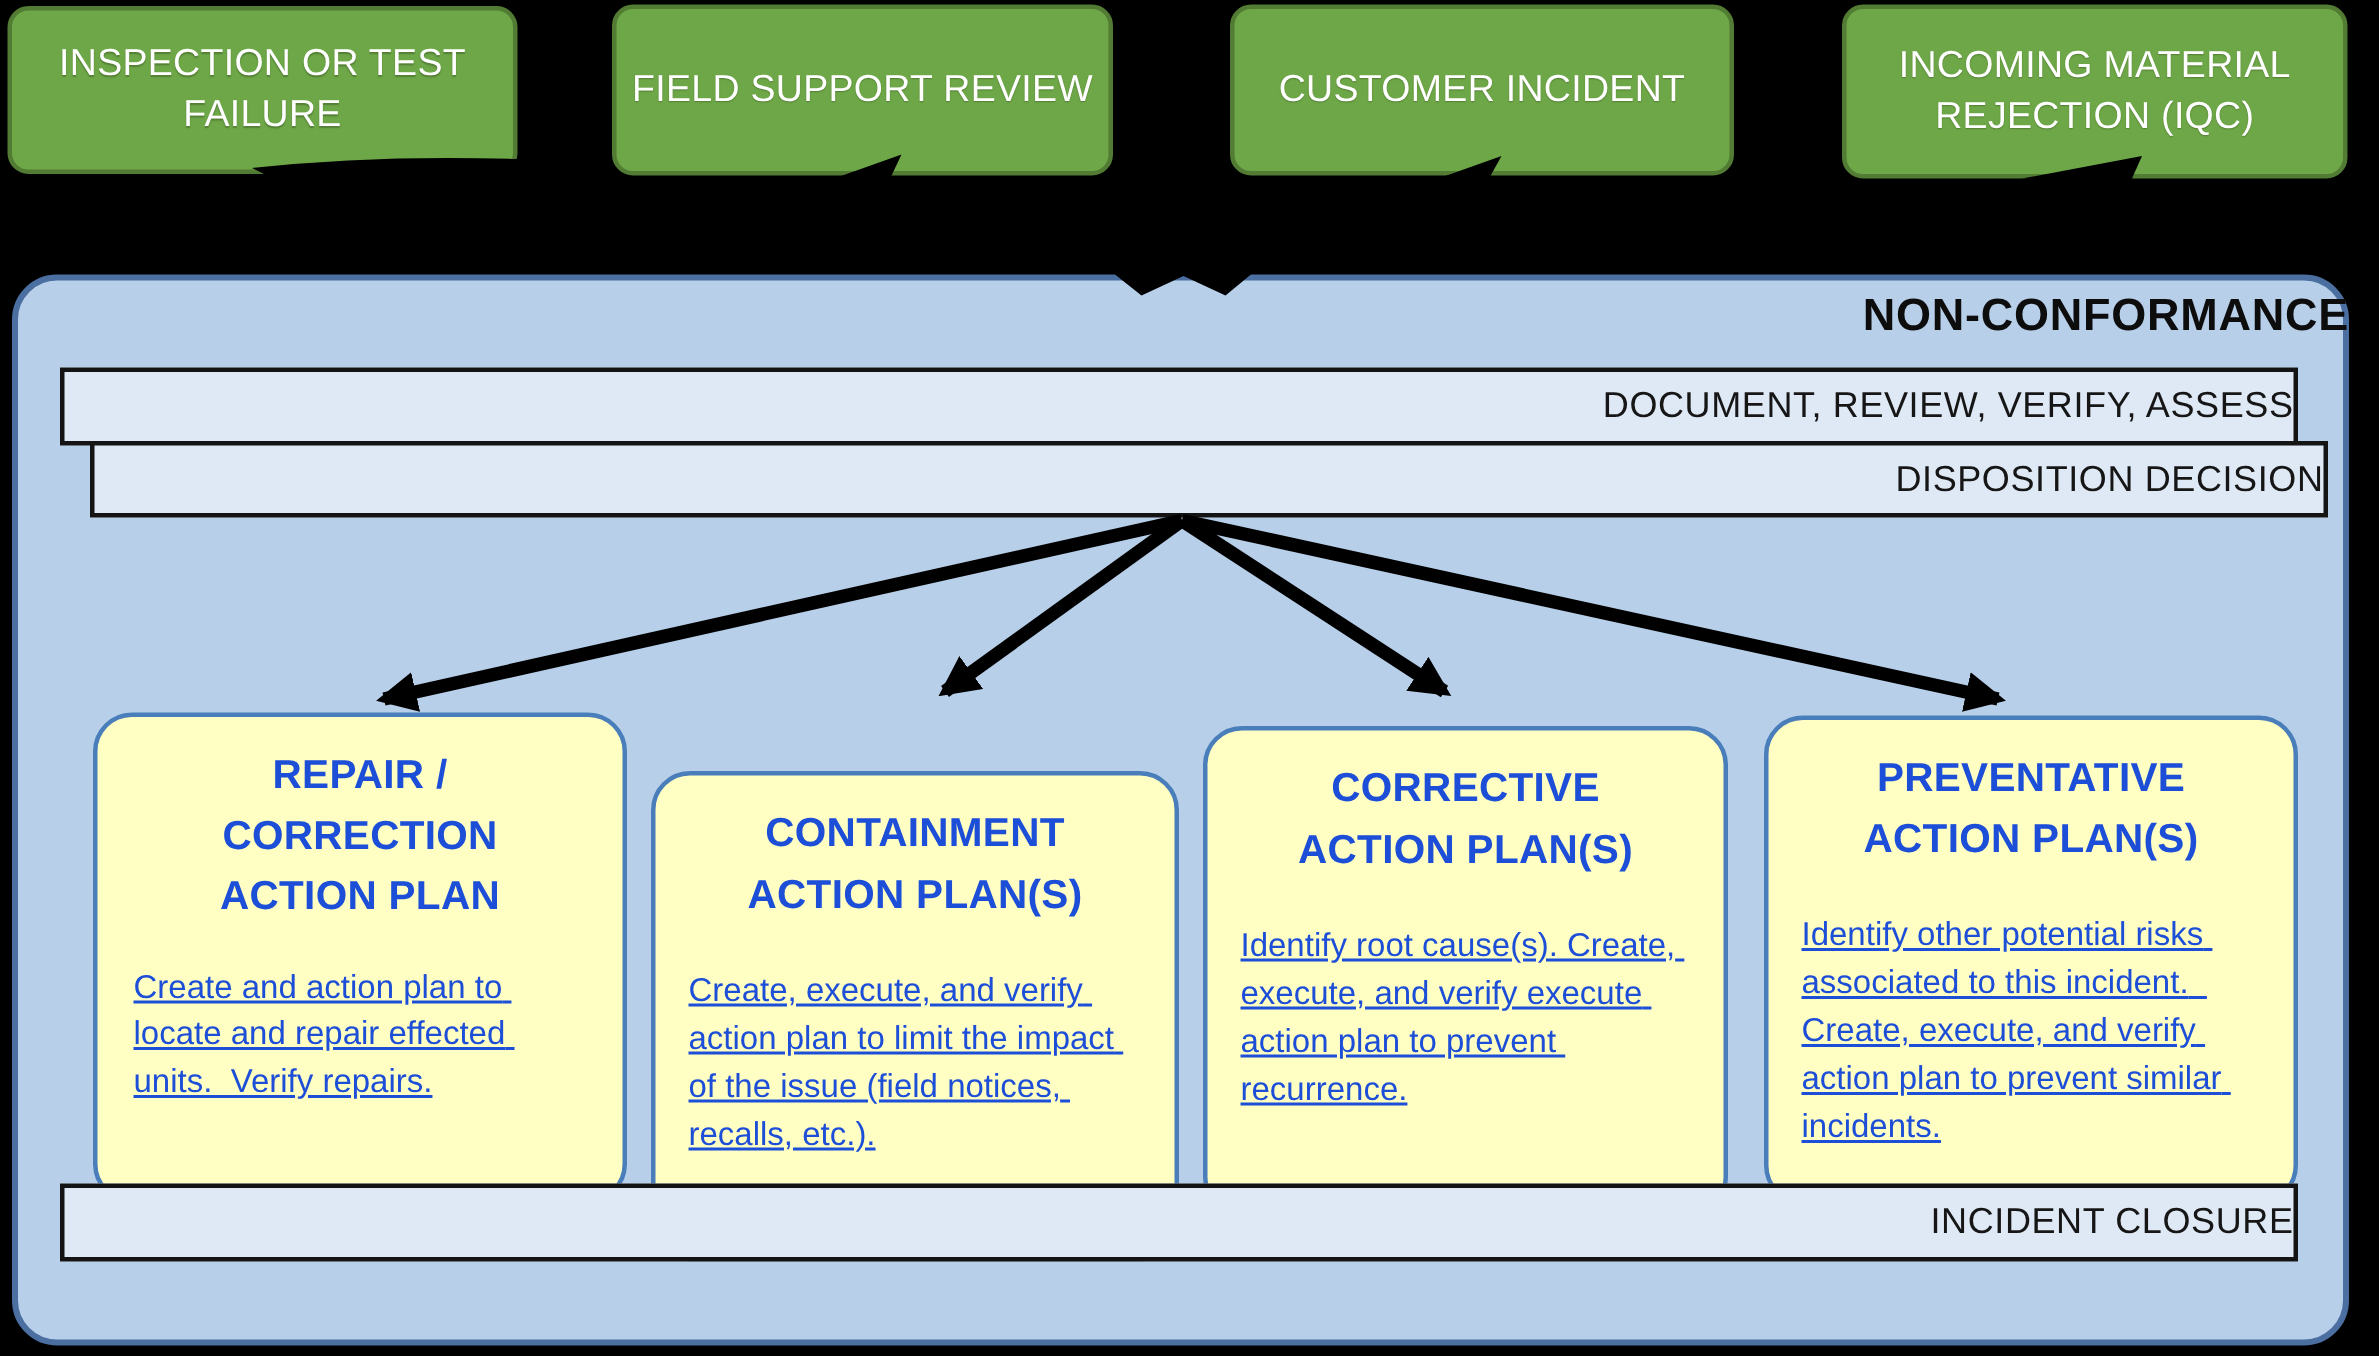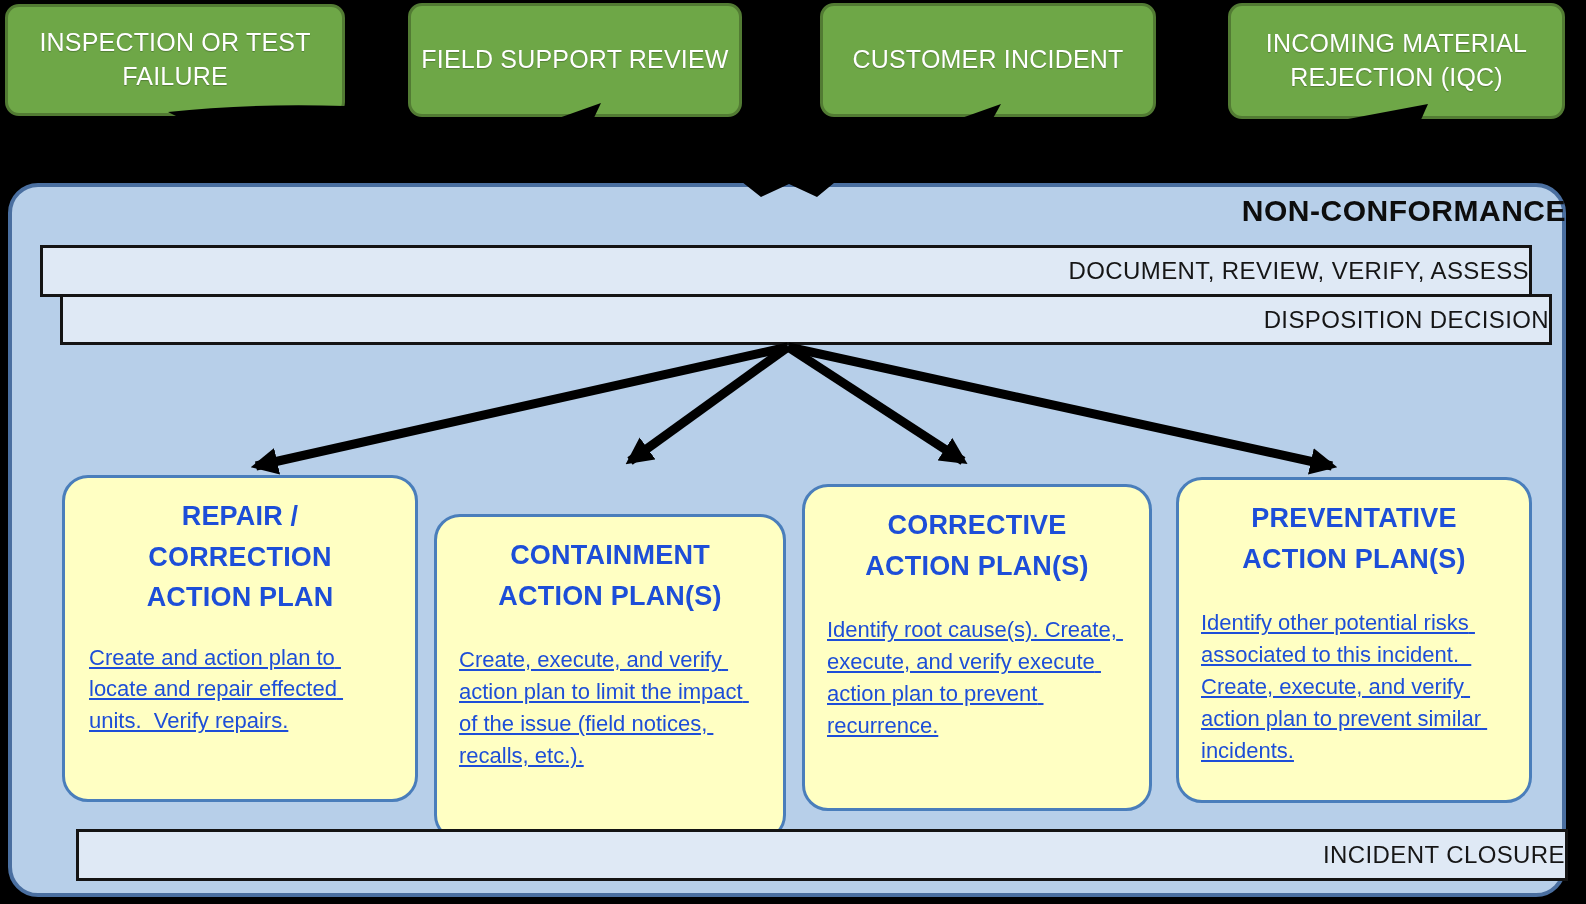--- a/index.html
+++ b/index.html
@@ -29,21 +29,21 @@
     color:#0d0d0d;font-size:30px;font-weight:bold;letter-spacing:.5px;
   }
   .step-bar{
     position:absolute;left:40px;width:1492px;height:52px;box-sizing:border-box;
     background:#dfe9f5;border:3px solid #141414;
     display:flex;align-items:center;justify-content:flex-end;
     color:#161616;font-size:24px;letter-spacing:.4px;
   }
   .bar1{top:245px;}
   .bar2{top:294px;height:51px;margin-left:20px;}
-  .closure{top:829px;margin-left:36px;}
+  .closure{top:789px;}
   
   .plan{
     position:absolute;box-sizing:border-box;
     background:#ffffc3;border:3px solid #4a7ebb;border-radius:26px;
     color:#1d4ed8;
   }
   .plan1{left:62px;top:475px;width:356px;height:327px;}
   .plan2{left:434px;top:475px;width:352px;height:327px;margin-top:39px;}
   .plan3{left:802px;top:484px;width:350px;height:327px;}
   .plan4{left:1176px;top:477px;width:356px;height:326px;}

